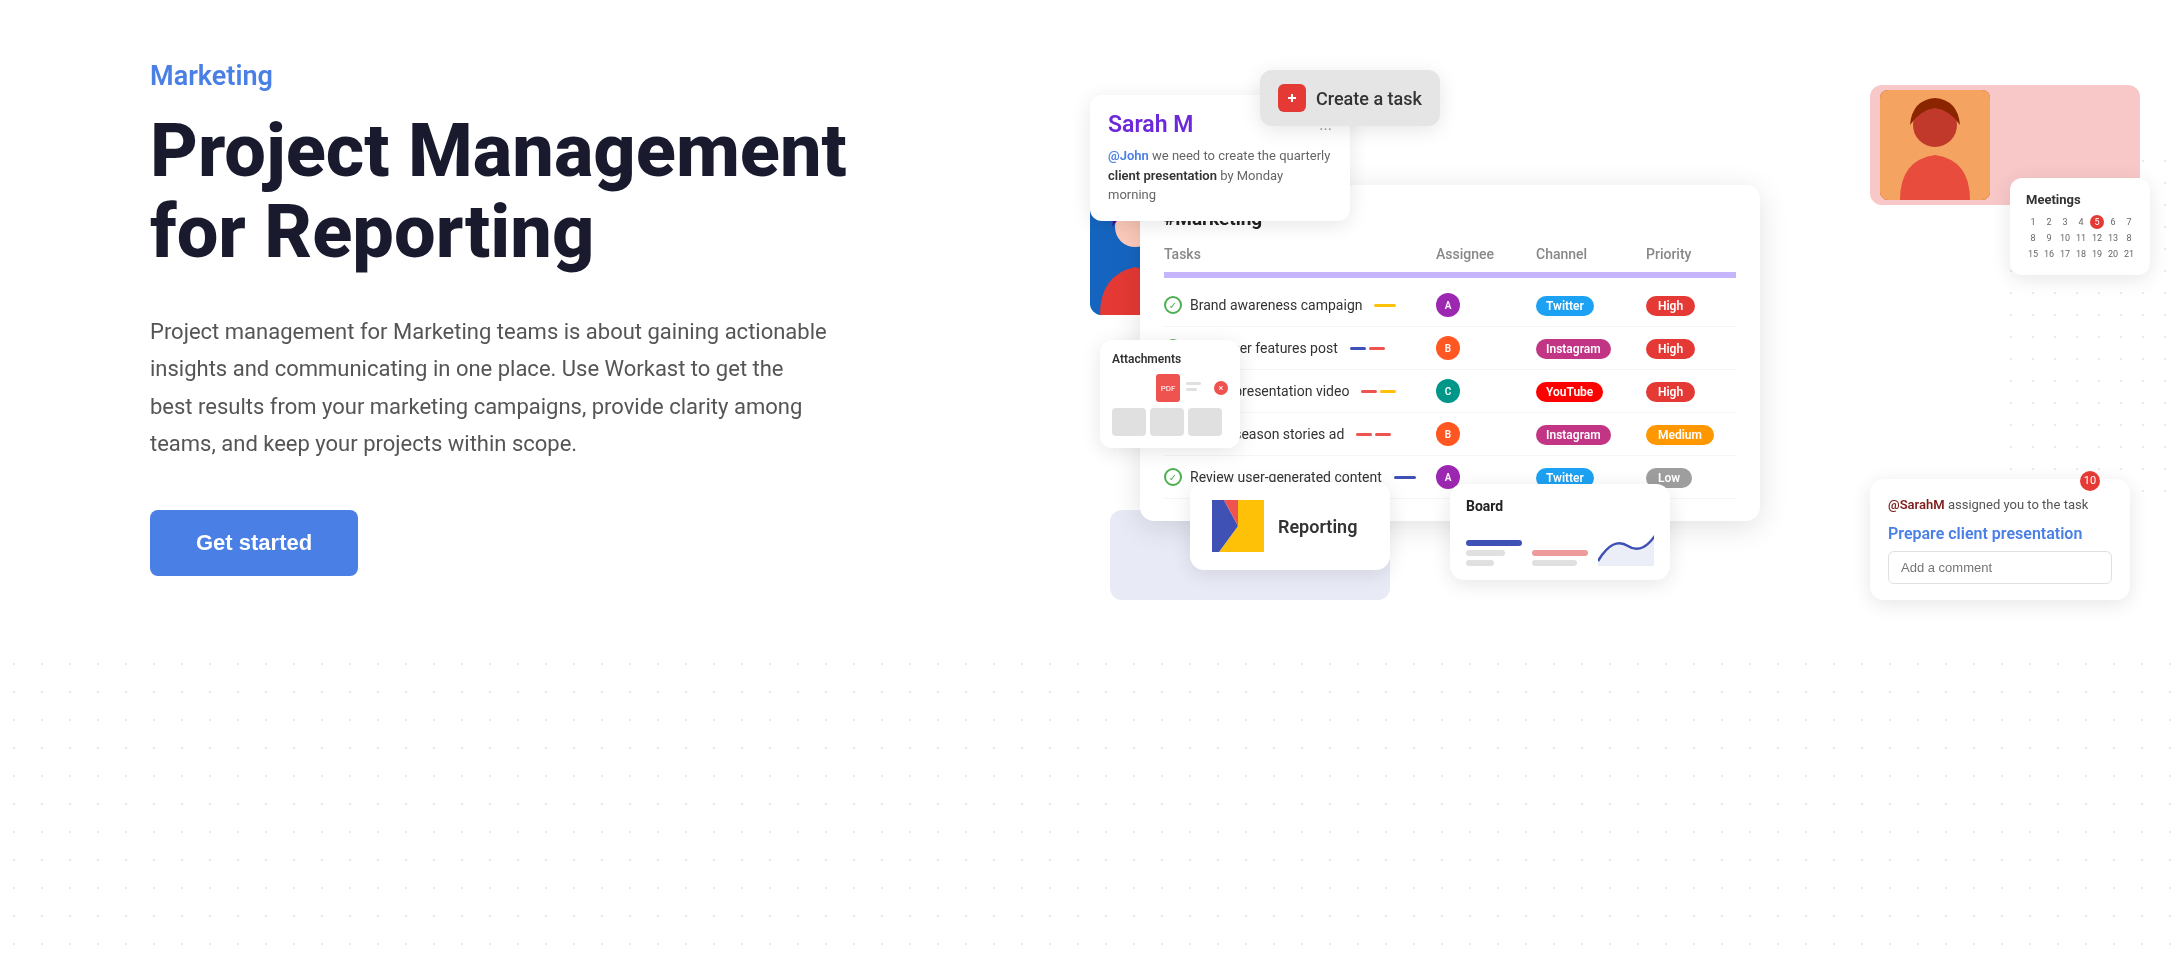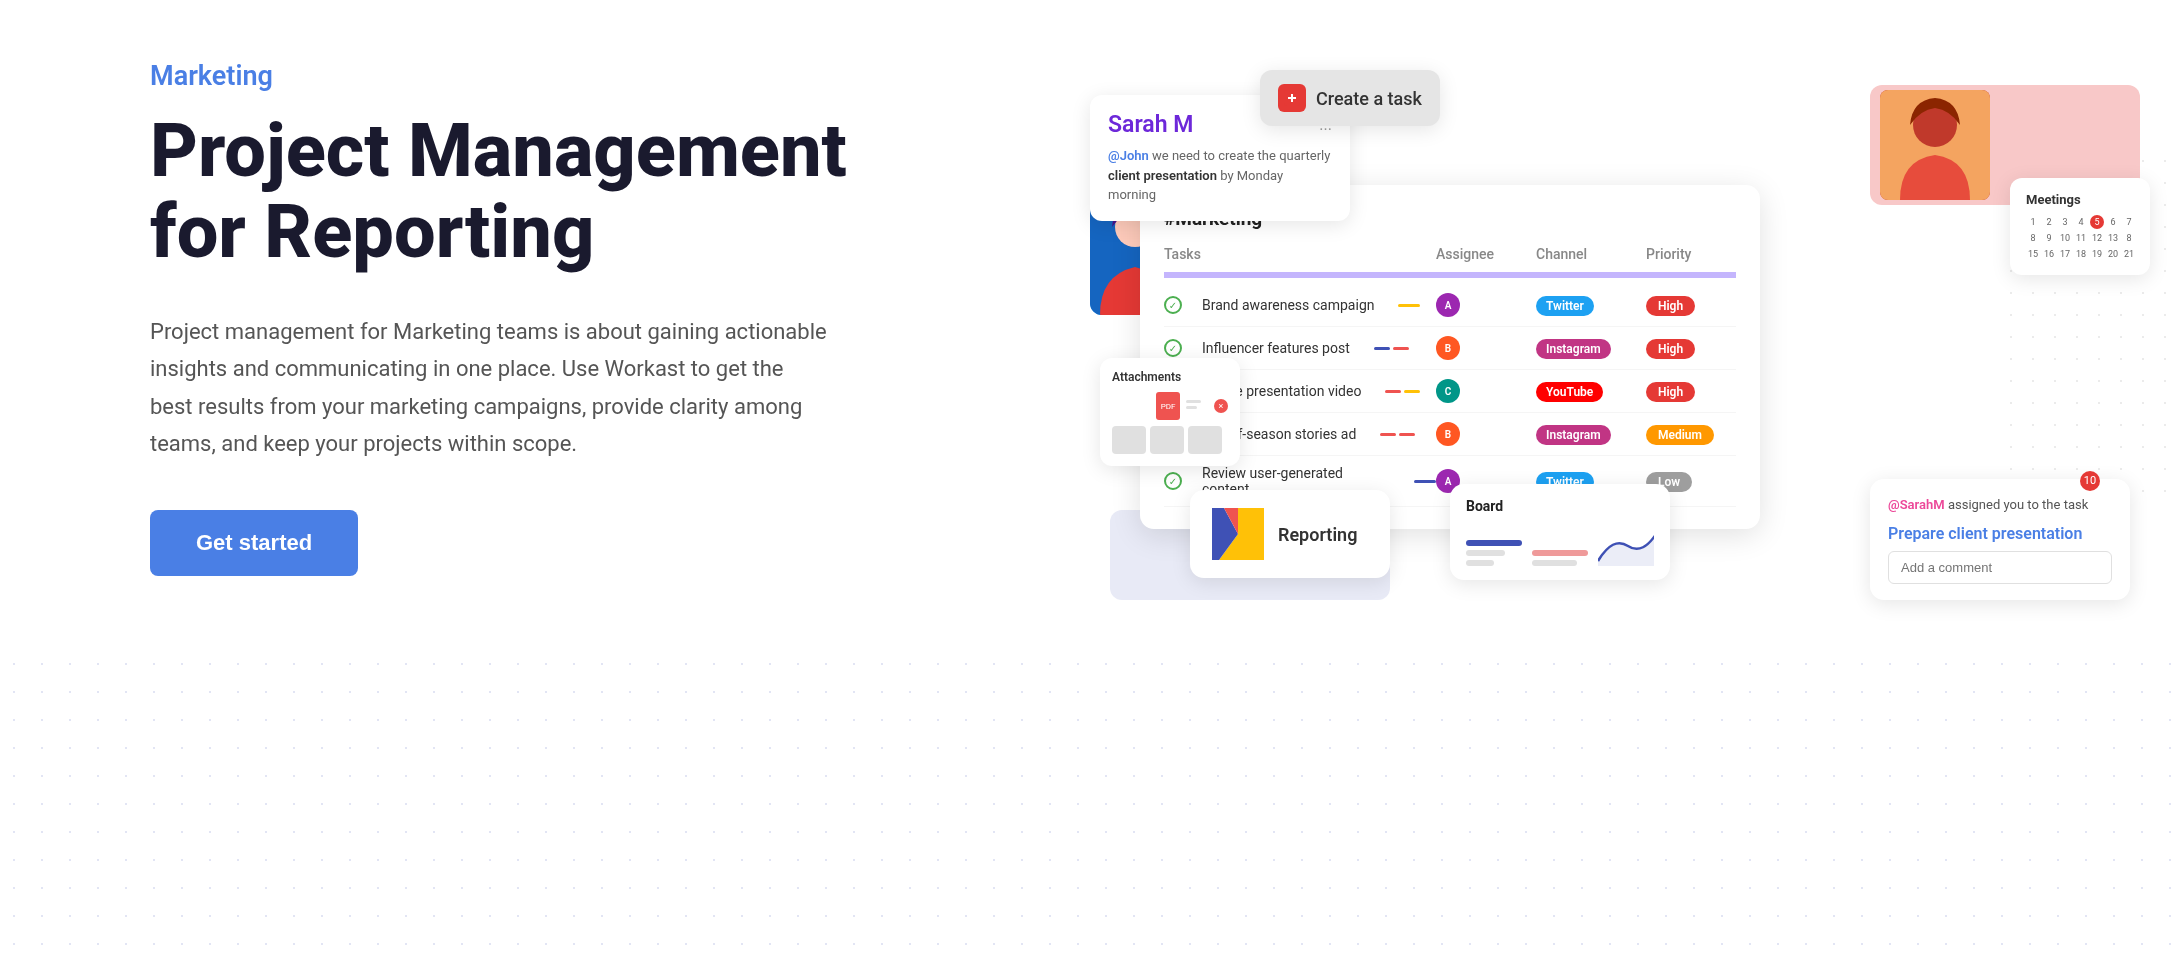--- a/index.html
+++ b/index.html
@@ -226,21 +226,21 @@
       display: grid;
       grid-template-columns: 1fr 100px 110px 90px;
       padding: 9px 0;
       align-items: center;
       border-bottom: 1px solid #f5f5f5;
     }
 
     .task-name-cell {
       display: flex;
       align-items: center;
-      gap: 20px;
+      gap: 8px;
       font-size: 14px;
       color: #333;
     }
 
     .check-icon {
       width: 18px;
       height: 18px;
       border-radius: 50%;
       border: 2px solid #4CAF50;
       display: flex;
@@ -308,21 +308,21 @@
       height: 130px;
       background: #2196F3;
       border-radius: 12px;
       z-index: 6;
       overflow: hidden;
     }
 
     
     .attachments-card {
       position: absolute;
-      top: 328px;
+      top: 310px;
       left: 10px;
       background: white;
       border-radius: 12px;
       box-shadow: 0 4px 20px rgba(0,0,0,0.1);
       width: 140px;
       padding: 12px;
       z-index: 10;
     }
 
     .attachments-title {
@@ -371,21 +371,21 @@
       display: flex;
       align-items: center;
       justify-content: center;
       color: white;
       font-size: 9px;
     }
 
     
     .reporting-card {
       position: absolute;
-      bottom: 52px;
+      bottom: 60px;
       left: 100px;
       background: white;
       border-radius: 14px;
       box-shadow: 0 4px 20px rgba(0,0,0,0.1);
       padding: 18px 22px;
       display: flex;
       align-items: center;
       gap: 14px;
       z-index: 8;
       width: 200px;
@@ -437,21 +437,21 @@
     }
 
     .comment-notification {
       font-size: 13px;
       color: #555;
       margin-bottom: 10px;
       line-height: 1.5;
     }
 
     .comment-mention {
-      color: #ec4899;
+      color: #7f1d1d;
       font-weight: 600;
     }
 
     .comment-link {
       color: #4A7FE5;
       font-weight: 600;
     }
 
     .comment-input {
       border: 1px solid #e0e0e0;

